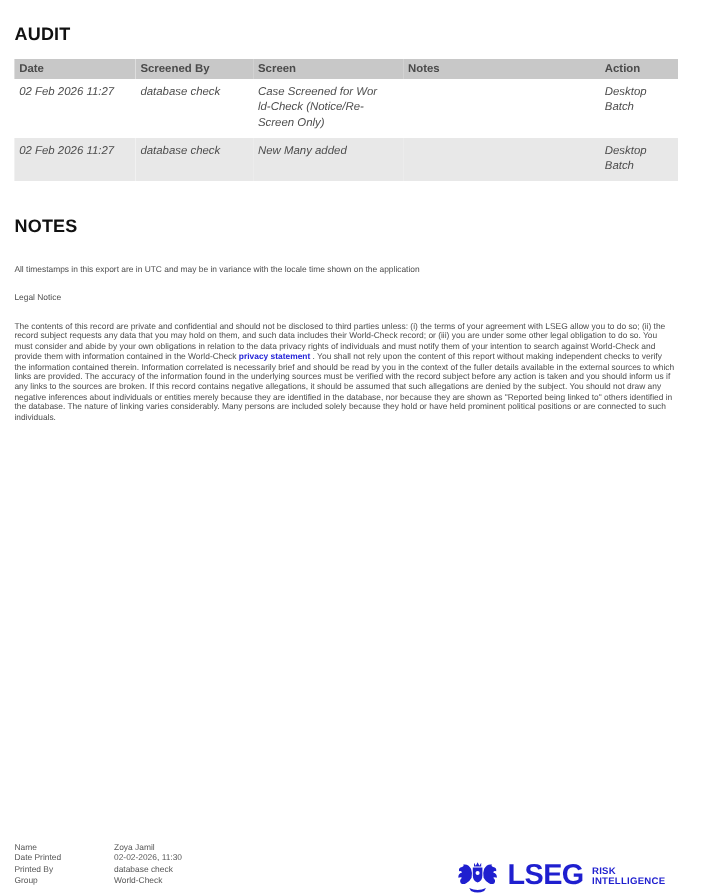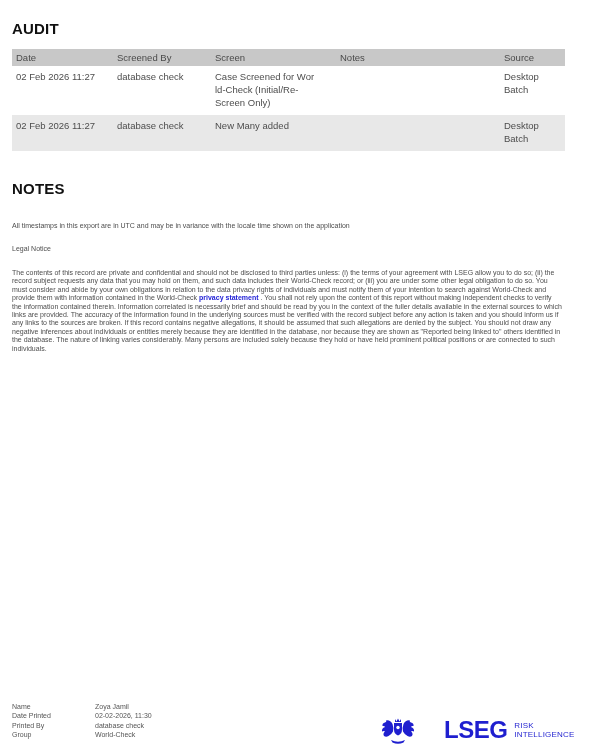--- a/index.html
+++ b/index.html
@@ -30,31 +30,32 @@
     width: 553px;
     border-collapse: collapse;
     table-layout: fixed;
     font-size: 9.5px;
     line-height: 13px;
     color: #4d4d4d;
   }
   table.audit th {
     background: #c8c8c8;
     color: #4a4a4a;
-    font-weight: 400;
+    font-weight: 700;
     text-align: left;
     padding: 2px 4px 2px 4px;
     height: 17px;
     overflow: hidden;
     white-space: nowrap;
   }
   table.audit td {
     vertical-align: top;
     padding: 4px 4px 6px 4px;
     overflow: hidden;
+    font-style: italic;
   }
   table.audit tbody tr.alt { background: #e8e8e8; }
   .pre-wrap { white-space: pre-line; }
 
   .small-note {
     position: absolute;
     left: 12px;
     font-size: 7px;
     line-height: 8px;
     color: #4d4d4d;
@@ -88,28 +89,28 @@
     display: flex;
     align-items: center;
     height: 36px;
   }
   .logo .crest { width: 44px; height: 32px; flex: 0 0 auto; }
   .logo .brand {
     font-size: 24px;
     font-weight: 700;
     color: #1f1fcf;
     letter-spacing: -0.5px;
-    margin-left: 24px;
+    margin-left: 3px;
     line-height: 24px;
   }
   .logo .suffix {
     margin-left: 7px;
     font-size: 8px;
     line-height: 9px;
-    font-weight: 400;
+    font-weight: 700;
     color: #1f1fcf;
     letter-spacing: 0.2px;
     display: flex;
     flex-direction: column;
     justify-content: center;
   }
 </style>
 </head>
 <body>
 
@@ -124,29 +125,29 @@
       <col style="width:125px">
       <col style="width:164px">
       <col style="width:65px">
     </colgroup>
     <thead>
       <tr>
         <th>Date</th>
         <th>Screened By</th>
         <th>Screen</th>
         <th>Notes</th>
-        <th>Source</th>
+        <th>Action</th>
       </tr>
     </thead>
     <tbody>
       <tr>
         <td>02 Feb 2026 11:27</td>
         <td>database check</td>
         <td class="pre-wrap">Case Screened for Wor
-ld-Check (Initial/Re-
+ld-Check (Notice/Re-
 Screen Only)</td>
         <td></td>
         <td>Desktop Batch</td>
       </tr>
       <tr class="alt">
         <td>02 Feb 2026 11:27</td>
         <td>database check</td>
         <td class="pre-wrap">New Many added</td>
         <td></td>
         <td>Desktop Batch</td>

